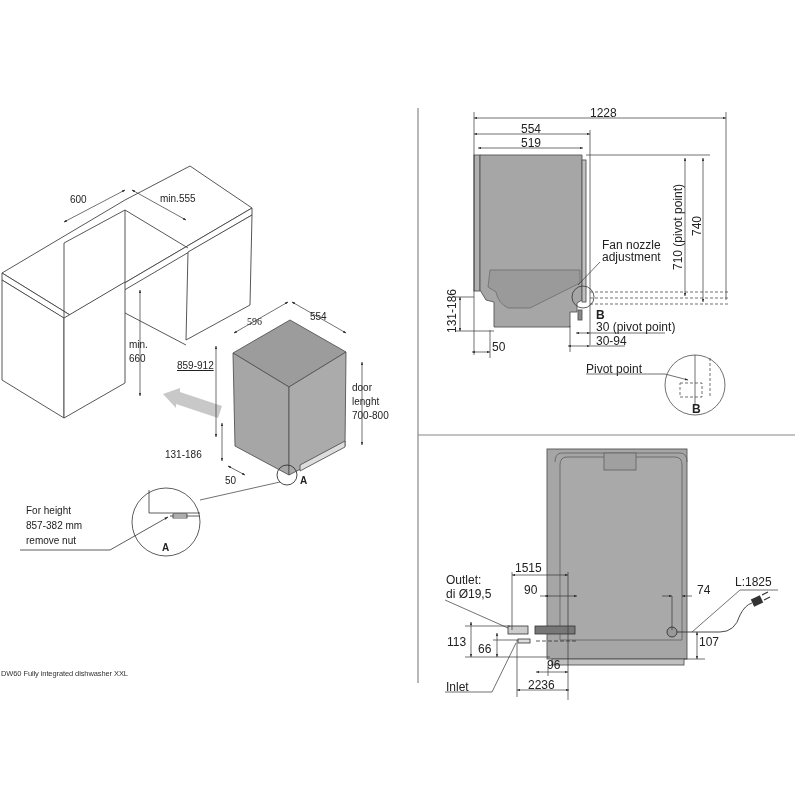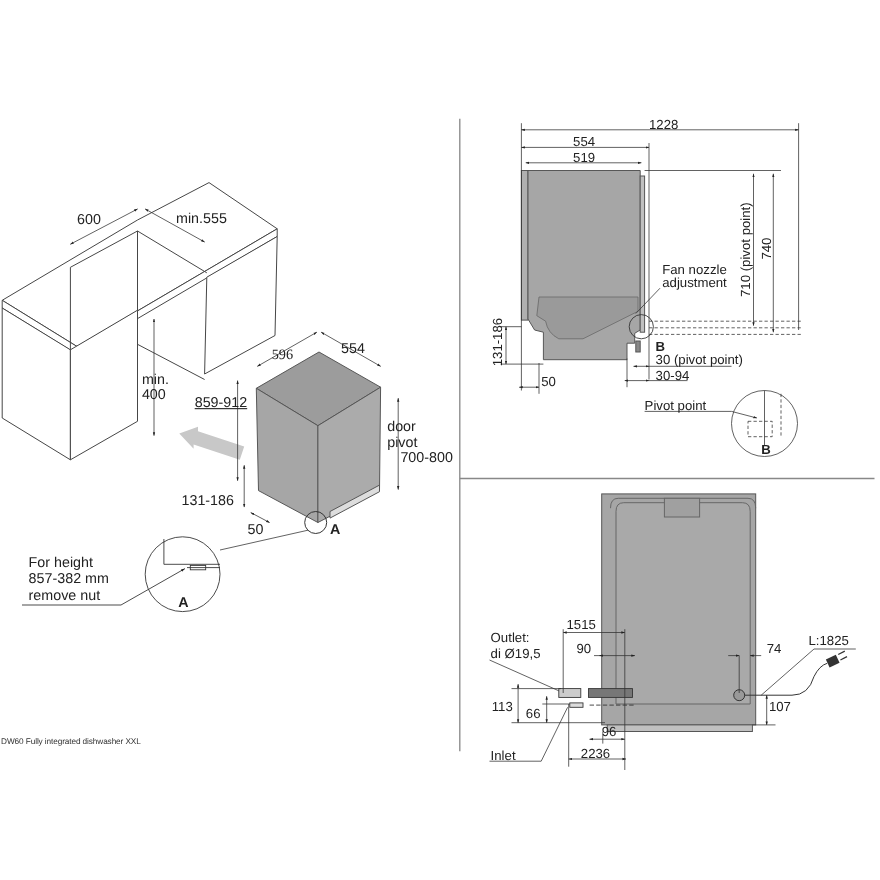--- a/index.html
+++ b/index.html
@@ -1,19 +1,19 @@
 <!DOCTYPE html>
 <html><head>
 <meta charset="utf-8">
 <style>
   html, body { margin: 0; padding: 0; background: #ffffff; }
   body { width: 800px; height: 800px; position: relative; overflow: hidden;
          font-family: "Liberation Sans", sans-serif; color: #222; }
   svg { position: absolute; left: 0; top: 0; }
-  .lbl { position: absolute; font-size: 13px; line-height: 14px; color: #222; white-space: nowrap; }
+  .lbl { position: absolute; font-size: 10px; line-height: 14px; color: #222; white-space: nowrap; }
   .lbl.small { font-size: 12px; }
   .lbl.bold { font-weight: bold; }
   .lbl.caption { font-size: 7.5px; color: #333; letter-spacing: -0.1px; }
   .lbl.rot { transform-origin: left top; transform: rotate(-90deg); }
 </style>
 </head>
 <body>
 
 <svg width="800" height="800" viewBox="0 0 800 800">
   <defs>
@@ -172,28 +172,28 @@
     <line x1="445" y1="692" x2="492" y2="692"></line>
     <line x1="492" y1="692" x2="516" y2="643"></line>
     <line x1="692" y1="632" x2="740" y2="590"></line>
     <line x1="740" y1="590" x2="778" y2="590"></line>
   </g>
 </svg>
 
 <div class="lbl" style="left:70px;top:193px;">600</div>
 <div class="lbl" style="left:160px;top:192px;">min.555</div>
 <div class="lbl" style="left:129px;top:338px;">min.</div>
-<div class="lbl" style="left:129px;top:352px;">400</div>
+<div class="lbl" style="left:129px;top:352px;">660</div>
 
 <div class="lbl" style="left:247px;top:315px;font-family:Liberation Serif, serif;">596</div>
 <div class="lbl" style="left:310px;top:310px;">554</div>
 <div class="lbl" style="left:177px;top:359px;text-decoration:underline;">859-912</div>
 <div class="lbl" style="left:352px;top:381px;text-align:right;">door</div>
-<div class="lbl" style="left:352px;top:395px;">pivot</div>
-<div class="lbl" style="left:352px;top:409px;margin-left:12px;">700-800</div>
+<div class="lbl" style="left:352px;top:395px;">lenght</div>
+<div class="lbl" style="left:352px;top:409px;">700-800</div>
 <div class="lbl" style="left:165px;top:448px;">131-186</div>
 <div class="lbl" style="left:225px;top:474px;">50</div>
 <div class="lbl bold" style="left:300px;top:474px;">A</div>
 
 <div class="lbl" style="left:26px;top:504px;">For height</div>
 <div class="lbl" style="left:26px;top:519px;">857-382 mm</div>
 <div class="lbl" style="left:26px;top:534px;">remove nut</div>
 <div class="lbl bold" style="left:162px;top:541px;">A</div>
 
 <div class="lbl caption" style="left:1px;top:667px;">DW60 Fully integrated dishwasher XXL</div>

